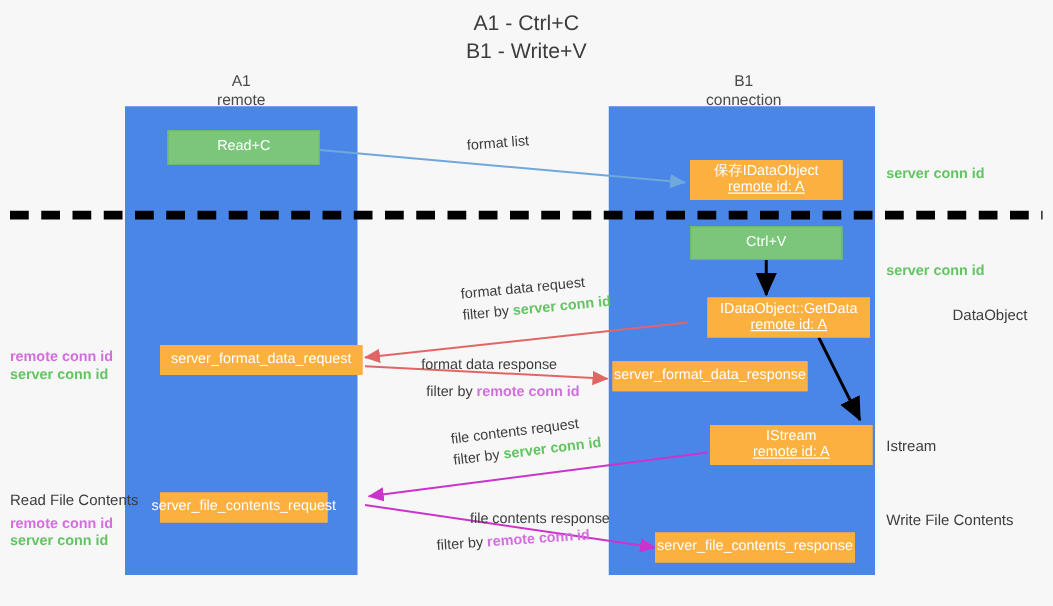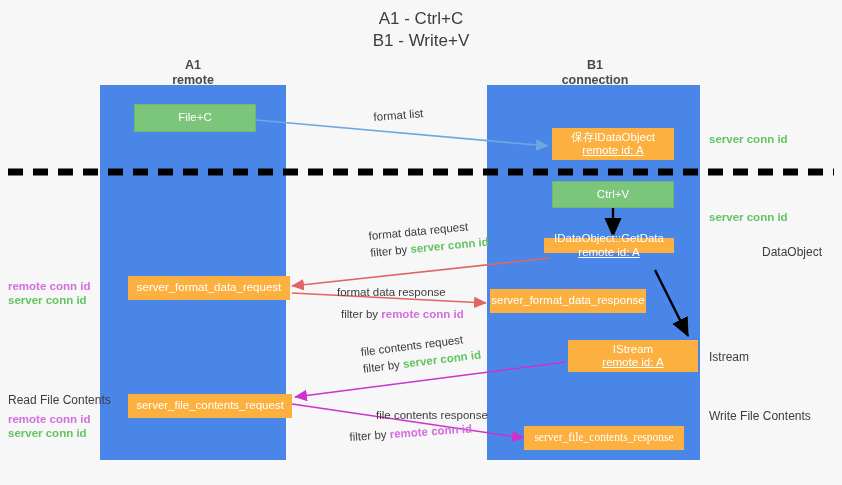--- a/index.html
+++ b/index.html
@@ -33,21 +33,20 @@
     color: #3d3d3d;
     white-space: pre;
   }
 
   
   .lane-head {
     text-align: center;
     font-size: 12.5px;
     line-height: 15px;
     color: #4a4a4a;
-    font-weight: bold;
   }
   .lane-head .name { display:block; }
   .lane-head .sub { display:block; }
 
   
   .lane {
     background: #4a86e8;
   }
 
   
@@ -139,55 +138,55 @@
     <path d="M292,293 L486,303" stroke="#e06666" stroke-width="1.6" fill="none" marker-end="url(#ah-red)"></path>
 
     <path d="M566,362 L295,397" stroke="#cc33cc" stroke-width="1.6" fill="none" marker-end="url(#ah-mag)"></path>
 
     <path d="M292,404 L524,438" stroke="#cc33cc" stroke-width="1.6" fill="none" marker-end="url(#ah-mag)"></path>
 
     <line x1="8" y1="172" x2="834" y2="172" stroke="#000000" stroke-width="7" stroke-dasharray="15 10" stroke-linecap="butt"></line>
   </svg>
 
   <div class="abs box green" style="left:134px; top:104px; width:122px; height:28px;">
-    <span>File+C</span>
+    <span>Read+C</span>
   </div>
 
   <div class="abs box orange" style="left:552px; top:128px; width:122px; height:32px;">
     <span>保存IDataObject</span>
     <span class="l2">remote id: A</span>
   </div>
 
   <div class="abs box green" style="left:552px; top:181px; width:122px; height:27px;">
     <span>Ctrl+V</span>
   </div>
 
-  <div class="abs box orange" style="left:544px; top:238px; width:130px; height:15px;">
+  <div class="abs box orange" style="left:566px; top:238px; width:130px; height:32px;">
     <span>IDataObject::GetData</span>
     <span class="l2">remote id: A</span>
   </div>
 
   <div class="abs box orange" style="left:490px; top:289px; width:156px; height:24px;">
     <span>server_format_data_response</span>
   </div>
 
   <div class="abs box orange" style="left:128px; top:276px; width:162px; height:24px;">
     <span>server_format_data_request</span>
   </div>
 
   <div class="abs box orange" style="left:568px; top:340px; width:130px; height:32px;">
     <span>IStream</span>
     <span class="l2">remote id: A</span>
   </div>
 
-  <div class="abs box orange" style="left:128px; top:394px; width:164px; height:24px;">
+  <div class="abs box orange" style="left:128px; top:394px; width:134px; height:24px;">
     <span>server_file_contents_request</span>
   </div>
 
-  <div class="abs box orange" style="left:524px; top:426px; width:160px; height:24px;font-family:Liberation Serif, serif;">
+  <div class="abs box orange" style="left:524px; top:426px; width:160px; height:24px;">
     <span>server_file_contents_response</span>
   </div>
 
   <div class="abs lbl dark rot" style="left:373px; top:110px; transform: rotate(-4.5deg);">format list</div>
 
   <div class="abs rot" style="left:368px; top:229px; transform: rotate(-5.5deg);">
     <div class="lbl dark">format data request</div>
     <div class="lbl" style="margin-top:3px;"><span class="lbl dark" style="font-weight:normal;">filter by </span><span class="lbl green-t">server conn id</span></div>
   </div>
 

